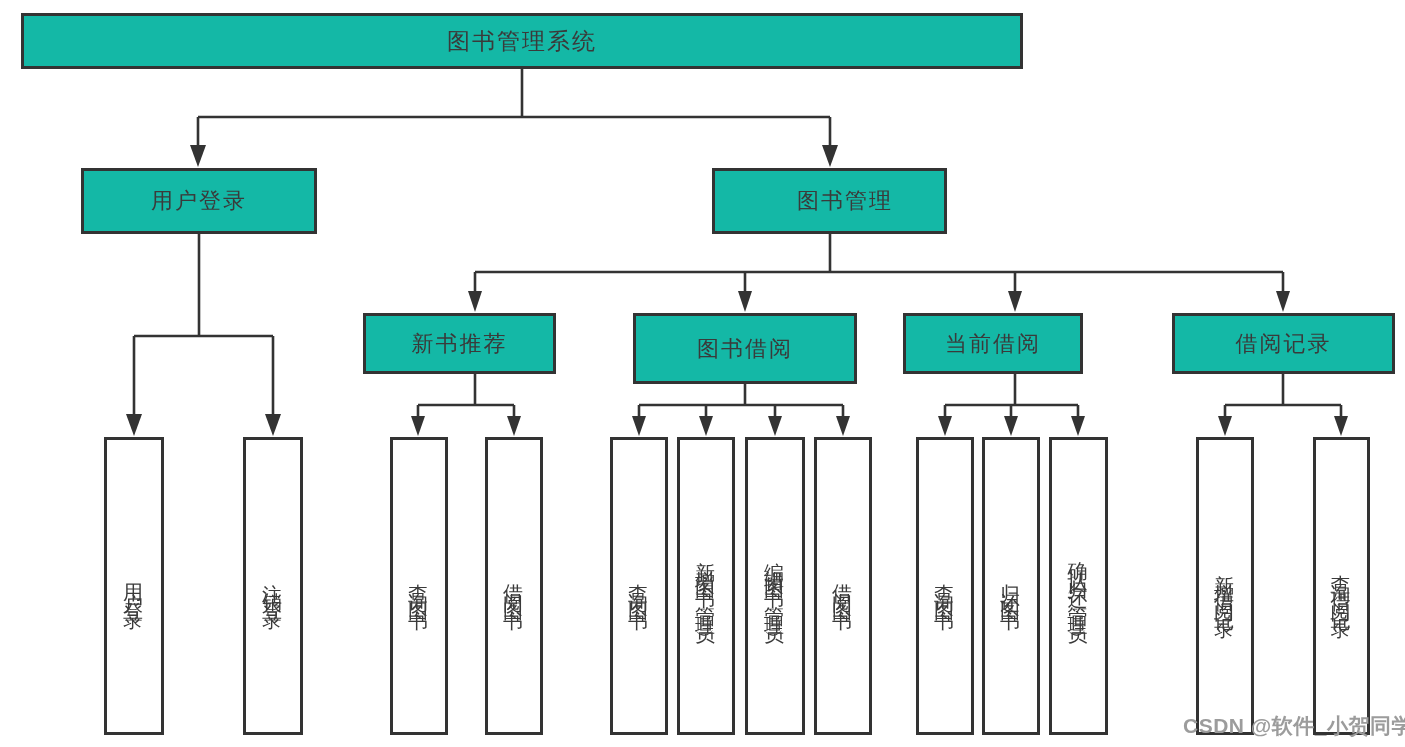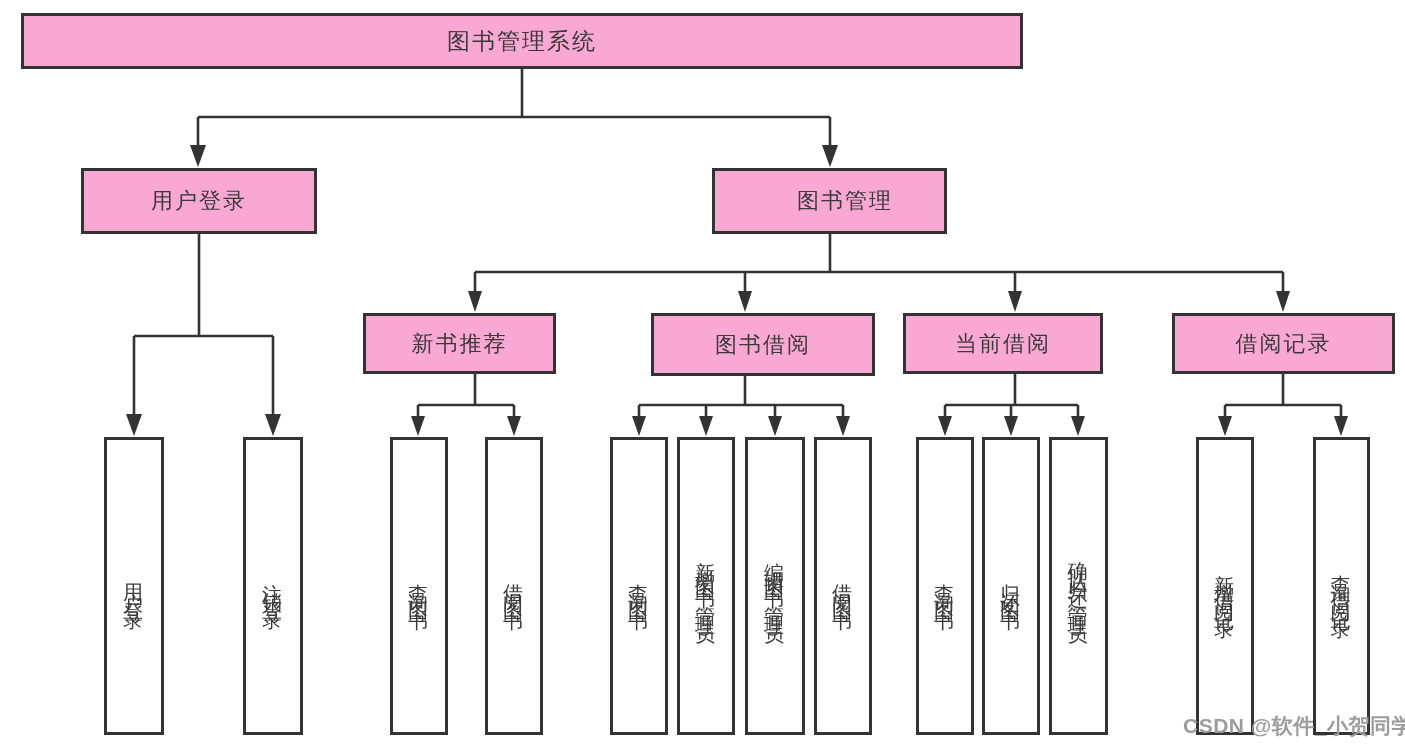--- a/index.html
+++ b/index.html
@@ -4,21 +4,21 @@
 <style>
   html,body{margin:0;padding:0;}
   body{
     width:1405px;height:747px;position:relative;overflow:hidden;
     background:#ffffff;
     font-family:"Liberation Sans","DejaVu Sans",sans-serif;
     color:#333333;
   }
   #connector-layer{position:absolute;left:0;top:0;width:1405px;height:747px;}
   .hbox{
-    position:absolute;box-sizing:border-box;background:#f9a8d4;
+    position:absolute;box-sizing:border-box;background:#14b8a6;
     border:3px solid #333333;display:flex;align-items:center;justify-content:center;
     font-size:22px;letter-spacing:2px;color:#3a3a3a;white-space:nowrap;
   }
   .root-box{font-size:23px;}
   .vbox{
     position:absolute;box-sizing:border-box;background:#ffffff;
     border:3px solid #333333;display:flex;align-items:center;justify-content:center;
     writing-mode:vertical-lr;text-orientation:mixed;
     font-size:20px;letter-spacing:9px;color:#3a3a3a;
     top:437px;height:298px;
@@ -85,22 +85,22 @@
     <line x1="1341" y1="405" x2="1341" y2="422" stroke="#333333" stroke-width="2.6"></line>
     <polygon points="1334,416 1348,416 1341,436" fill="#333333"></polygon>
   </svg>
 
 <div class="hbox root-box" style="left:21px;top:13px;width:1002px;height:56px;">图书管理系统</div>
 
 <div class="hbox" style="left:81px;top:168px;width:236px;height:66px;">用户登录</div>
 <div class="hbox" style="left:712px;top:168px;width:235px;height:66px;padding-left:31px;">图书管理</div>
 
 <div class="hbox" style="left:363px;top:313px;width:193px;height:61px;">新书推荐</div>
-<div class="hbox" style="left:651px;top:313px;width:224px;height:63px;">图书借阅</div>
-<div class="hbox" style="left:903px;top:313px;width:200px;height:61px;">当前借阅</div>
+<div class="hbox" style="left:633px;top:313px;width:224px;height:71px;">图书借阅</div>
+<div class="hbox" style="left:903px;top:313px;width:180px;height:61px;">当前借阅</div>
 <div class="hbox" style="left:1172px;top:313px;width:223px;height:61px;">借阅记录</div>
 
 <div class="vbox" style="left:104px;width:60px;">用户登录</div>
 <div class="vbox" style="left:243px;width:60px;">注销登录</div>
 
 <div class="vbox" style="left:390px;width:58px;">查询图书</div>
 <div class="vbox" style="left:485px;width:58px;">借阅图书</div>
 
 <div class="vbox" style="left:610px;width:58px;">查询图书</div>
 <div class="vbox" style="left:677px;width:58px;">新增图书（管理员）</div>

